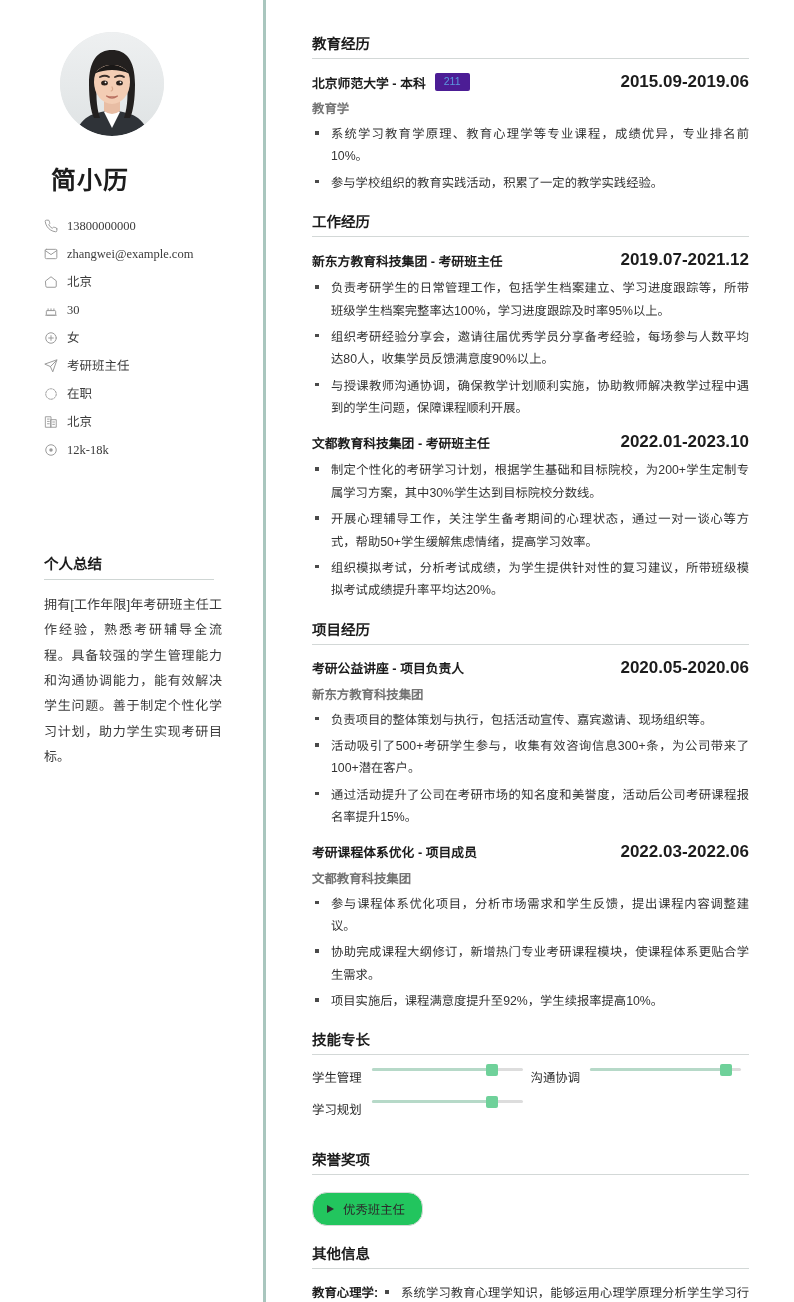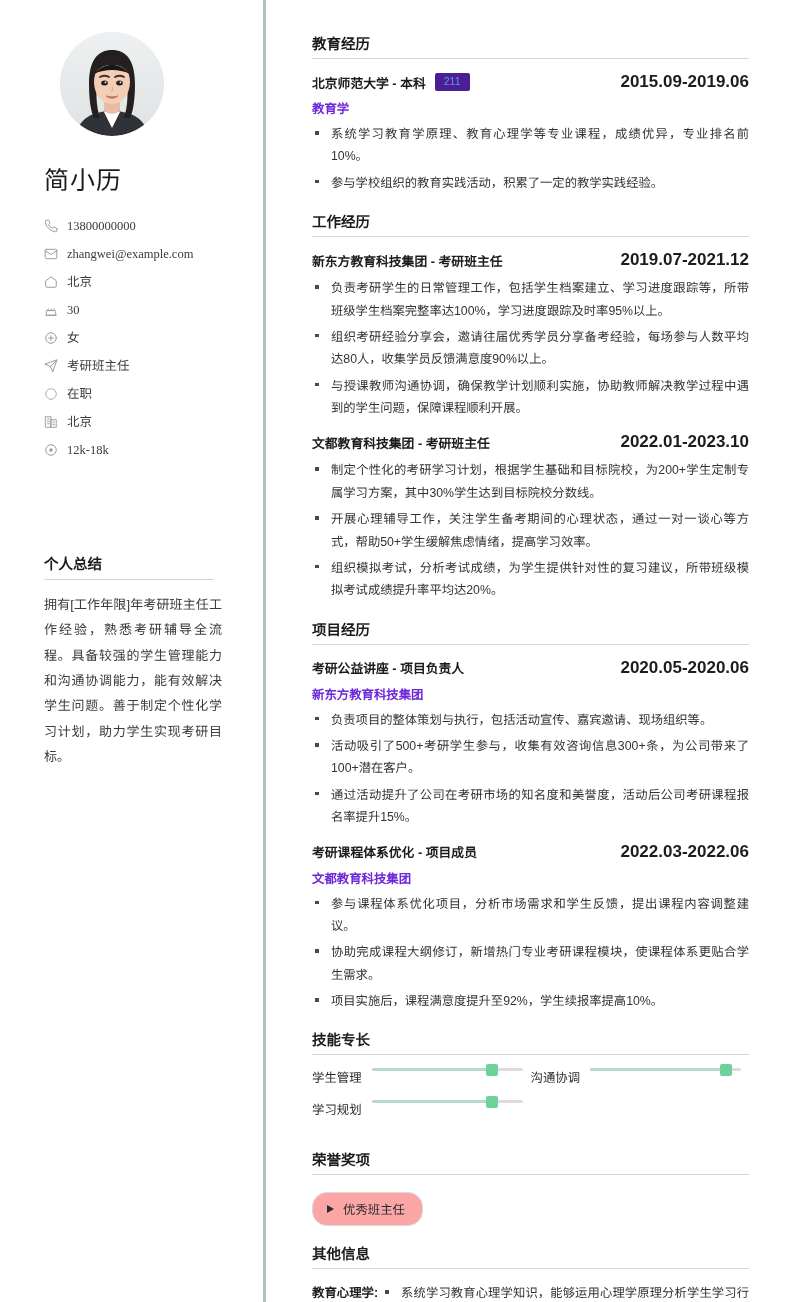--- a/index.html
+++ b/index.html
@@ -40,24 +40,24 @@
     border-radius: 50%;
     overflow: hidden;
     margin: 4px 0 0 16px;
     background: #e7e9ea;
     position: relative;
   }
   .avatar-svg { display: block; width: 104px; height: 104px; }
 
   .person-name {
     font-size: 25px;
-    font-weight: normal;
+    font-weight: bold;
     letter-spacing: 1px;
     color: #1c1c1c;
-    margin: 24px 0 16px 0;
+    margin: 24px 0 16px 7px;
   }
 
   .contact-list { list-style: none; margin: 0; padding: 0; font-family: Liberation Serif, serif; }
   .contact-item {
     display: flex;
     align-items: center;
     gap: 9px;
     height: 28px;
     font-size: 12.5px;
     color: #3b3b3b;
@@ -133,21 +133,21 @@
   }
   .entry-date {
     font-size: 17px;
     font-weight: bold;
     color: #1c1c1c;
     white-space: nowrap;
   }
   .entry-sub {
     font-size: 12.4px;
     font-weight: bold;
-    color: #6d28d9;
+    color: #737373;
     margin-bottom: 6px;
   }
   .bullets { list-style: none; margin: 0; padding: 0; }
   .bullets li {
     position: relative;
     padding-left: 19px;
     font-size: 12.3px;
     line-height: 1.82;
     color: #333333;
     margin-bottom: 4px;
@@ -209,21 +209,21 @@
   .award-list { display: flex; flex-wrap: wrap; gap: 10px; padding-top: 4px; }
   .award-pill {
     display: inline-flex;
     align-items: center;
     gap: 9px;
     border: 1px solid #d9d9d9;
     border-radius: 15px;
     padding: 7px 17px 7px 14px;
     font-size: 12.4px;
     color: #2b2b2b;
-    background: #fca5a5;
+    background: #22c55e;
   }
   .tri {
     width: 0; height: 0;
     border-left: 7px solid #2b2b2b;
     border-top: 4.5px solid transparent;
     border-bottom: 4.5px solid transparent;
   }
 
   
   .other-row { display: flex; align-items: flex-start; gap: 4px; }

